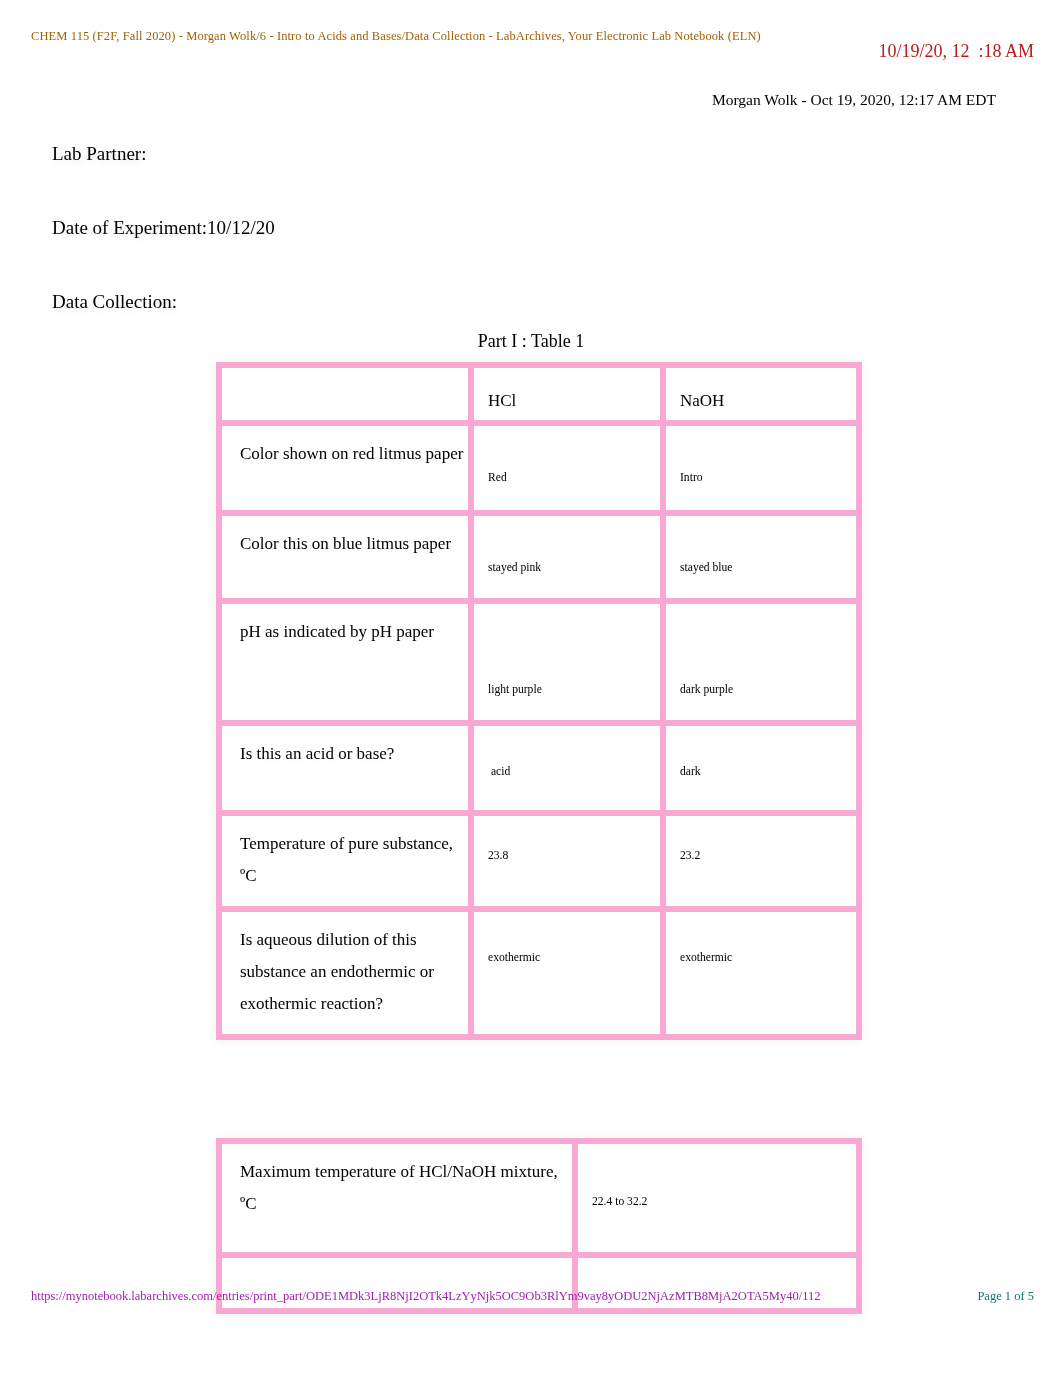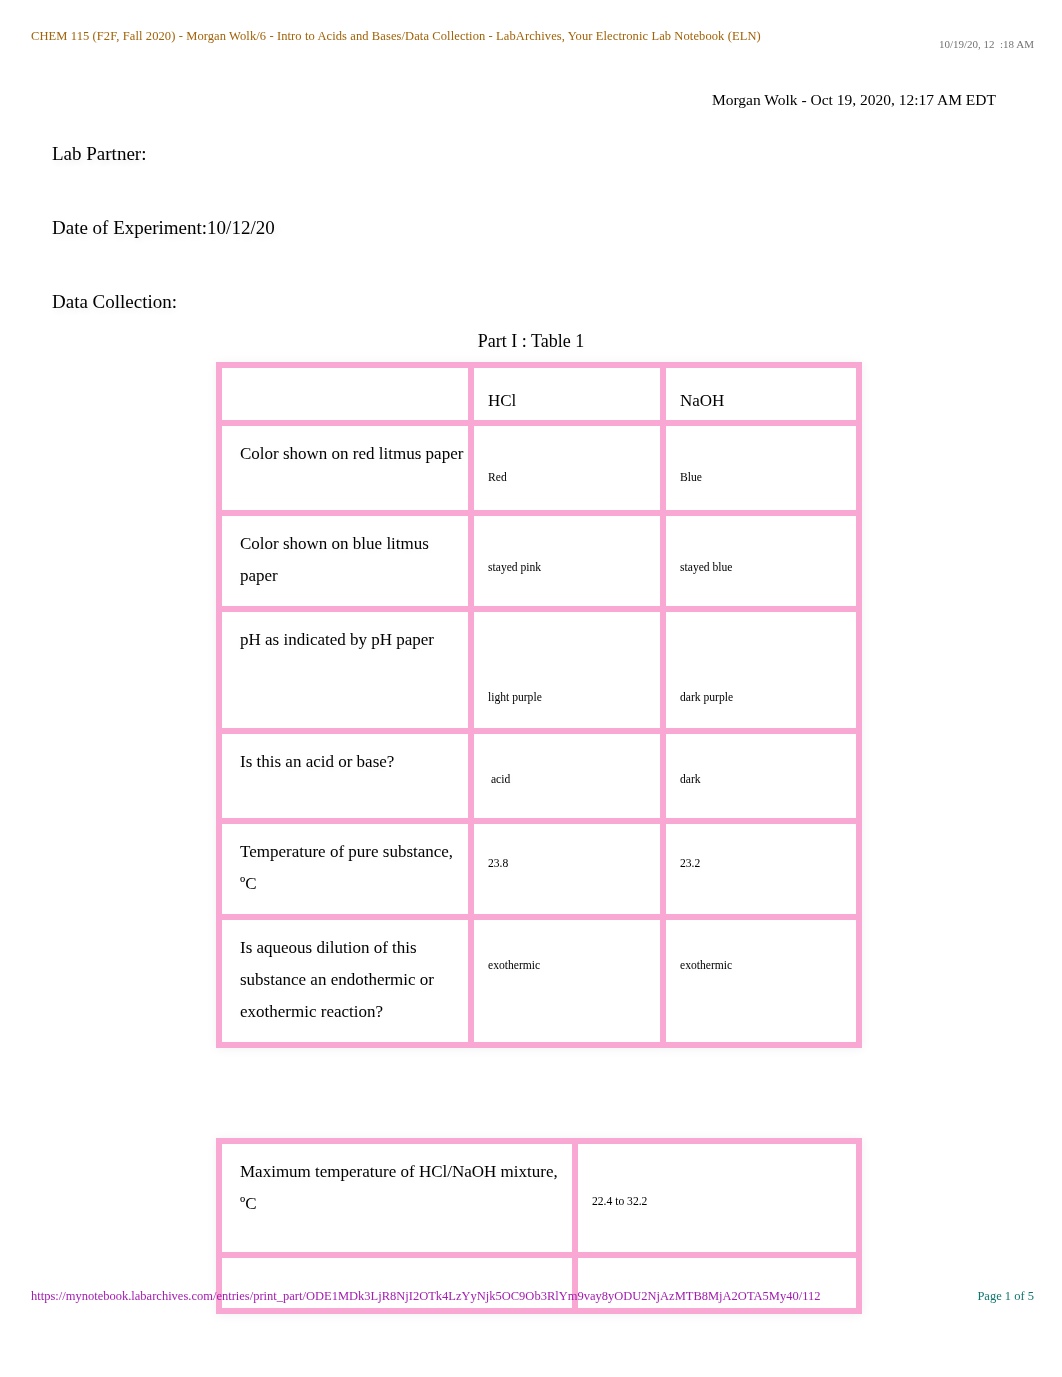--- a/index.html
+++ b/index.html
@@ -30,25 +30,25 @@
     top: 0;
     font-size: 12.5px;
     line-height: 16px;
     letter-spacing: 0.1px;
     white-space: nowrap;
     color: #a16207;
   }
   .print-header .ph-time {
     position: absolute;
     right: 28px;
-    top: 8px;
-    font-size: 11px;
+    top: 15px;
+    font-size: 18px;
     line-height: 16px;
     white-space: pre;
-    color: #737373;
+    color: #b91c1c;
   }
 
   
   .print-footer {
     position: absolute;
     top: 1288px;
     left: 0;
     width: 1062px;
     height: 20px;
   }
@@ -218,27 +218,27 @@
       </tr>
 
       <tr class="row-r1">
         <td>
           <div class="cell-label">Color shown on red litmus paper</div>
         </td>
         <td>
           <div class="cell-value vp-1">Red</div>
         </td>
         <td>
-          <div class="cell-value vp-1">Blue</div>
+          <div class="cell-value vp-1">Intro</div>
         </td>
       </tr>
 
       <tr class="row-r2">
         <td>
-          <div class="cell-label">Color shown on blue litmus paper</div>
+          <div class="cell-label">Color this on blue litmus paper</div>
         </td>
         <td>
           <div class="cell-value vp-2">stayed pink</div>
         </td>
         <td>
           <div class="cell-value vp-2">stayed blue</div>
         </td>
       </tr>
 
       <tr class="row-r3">

